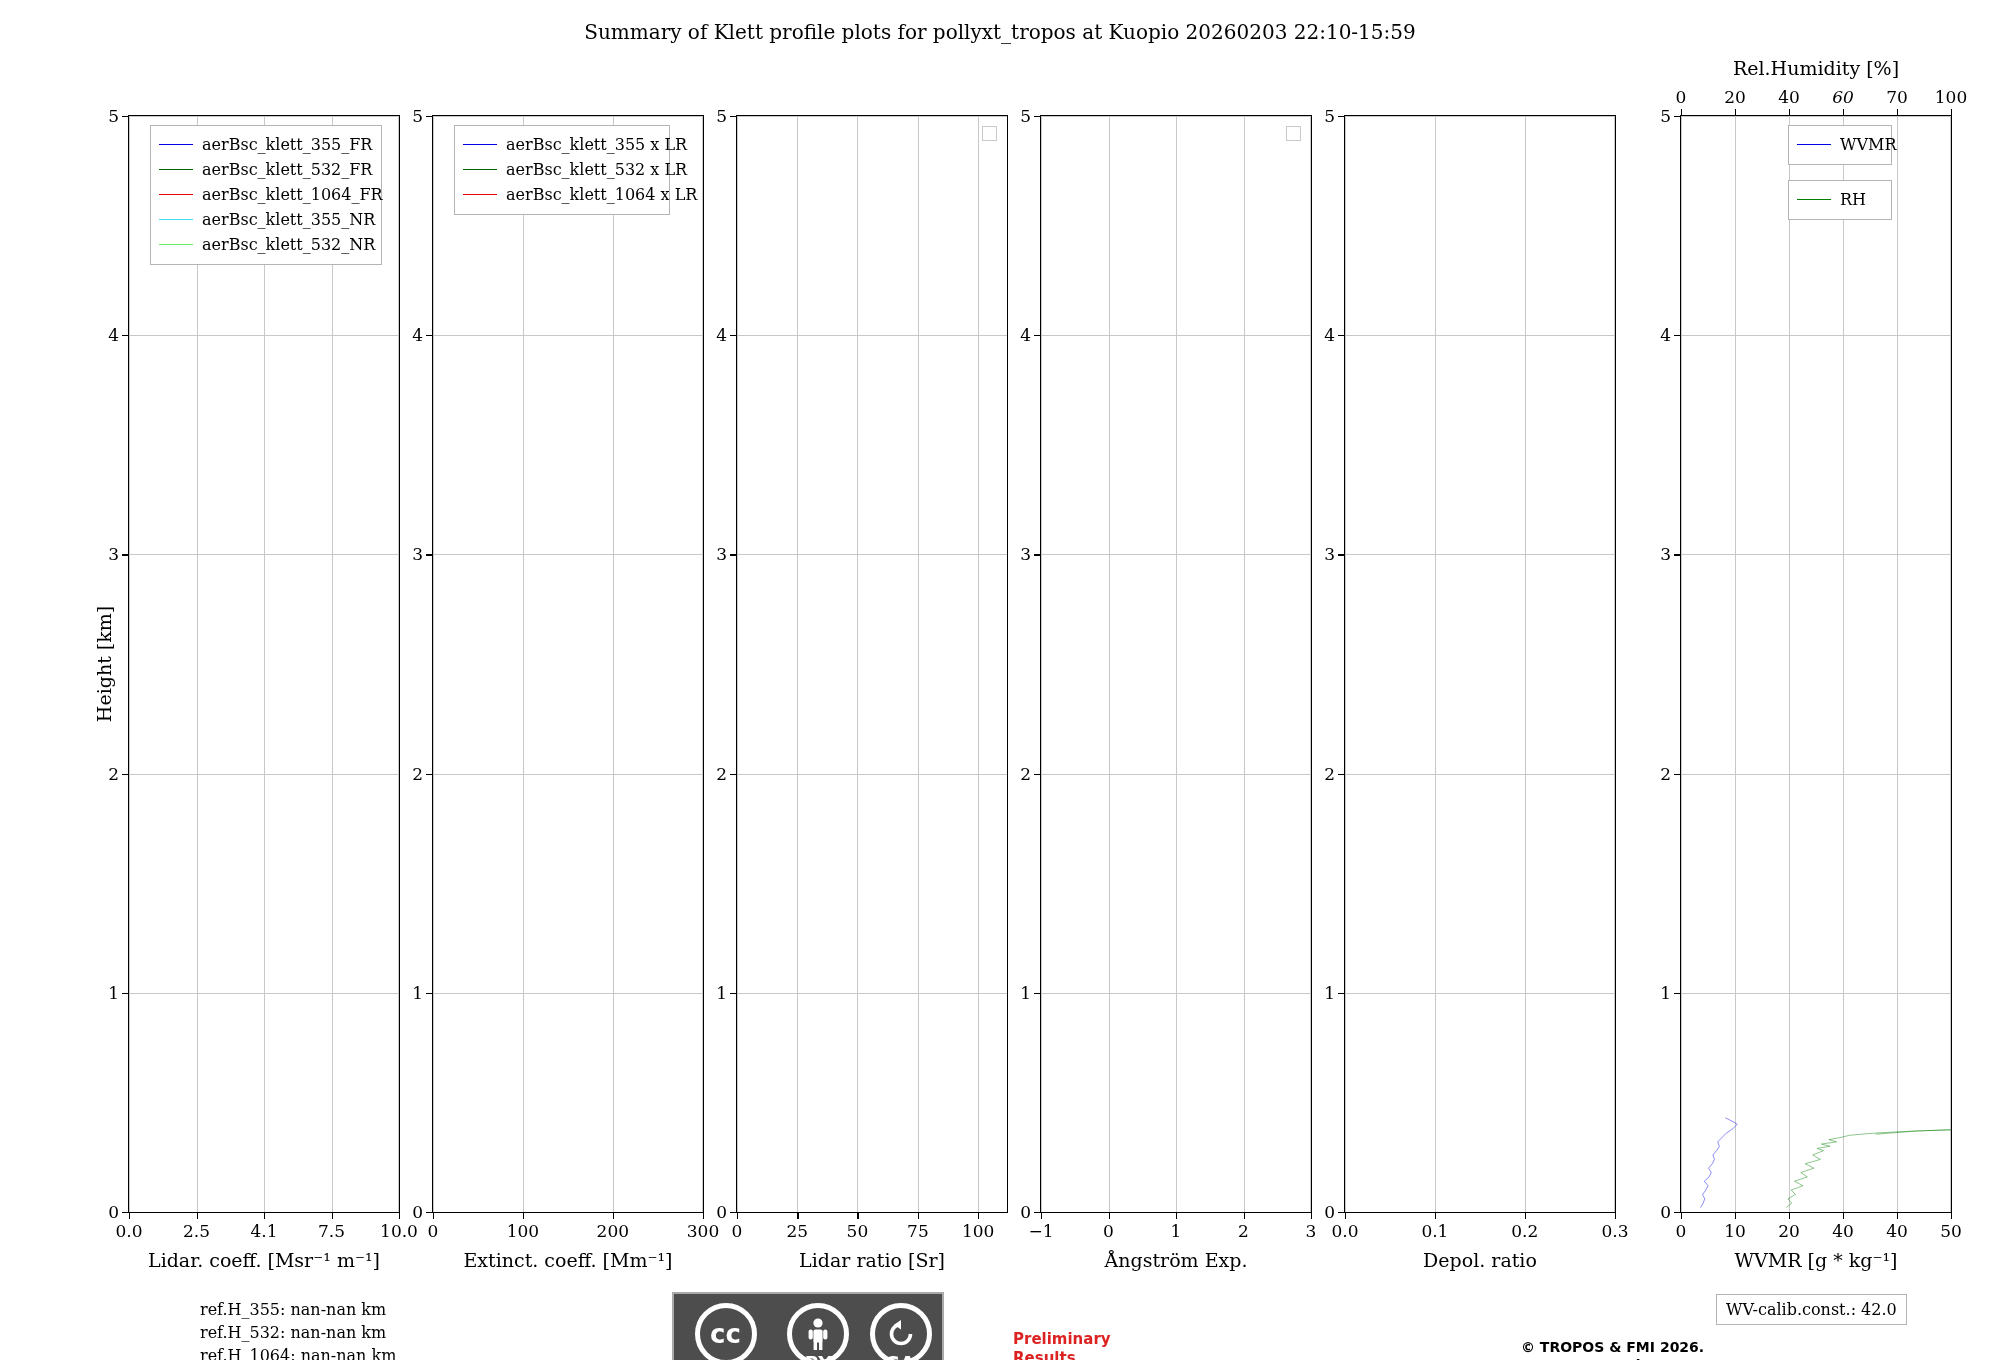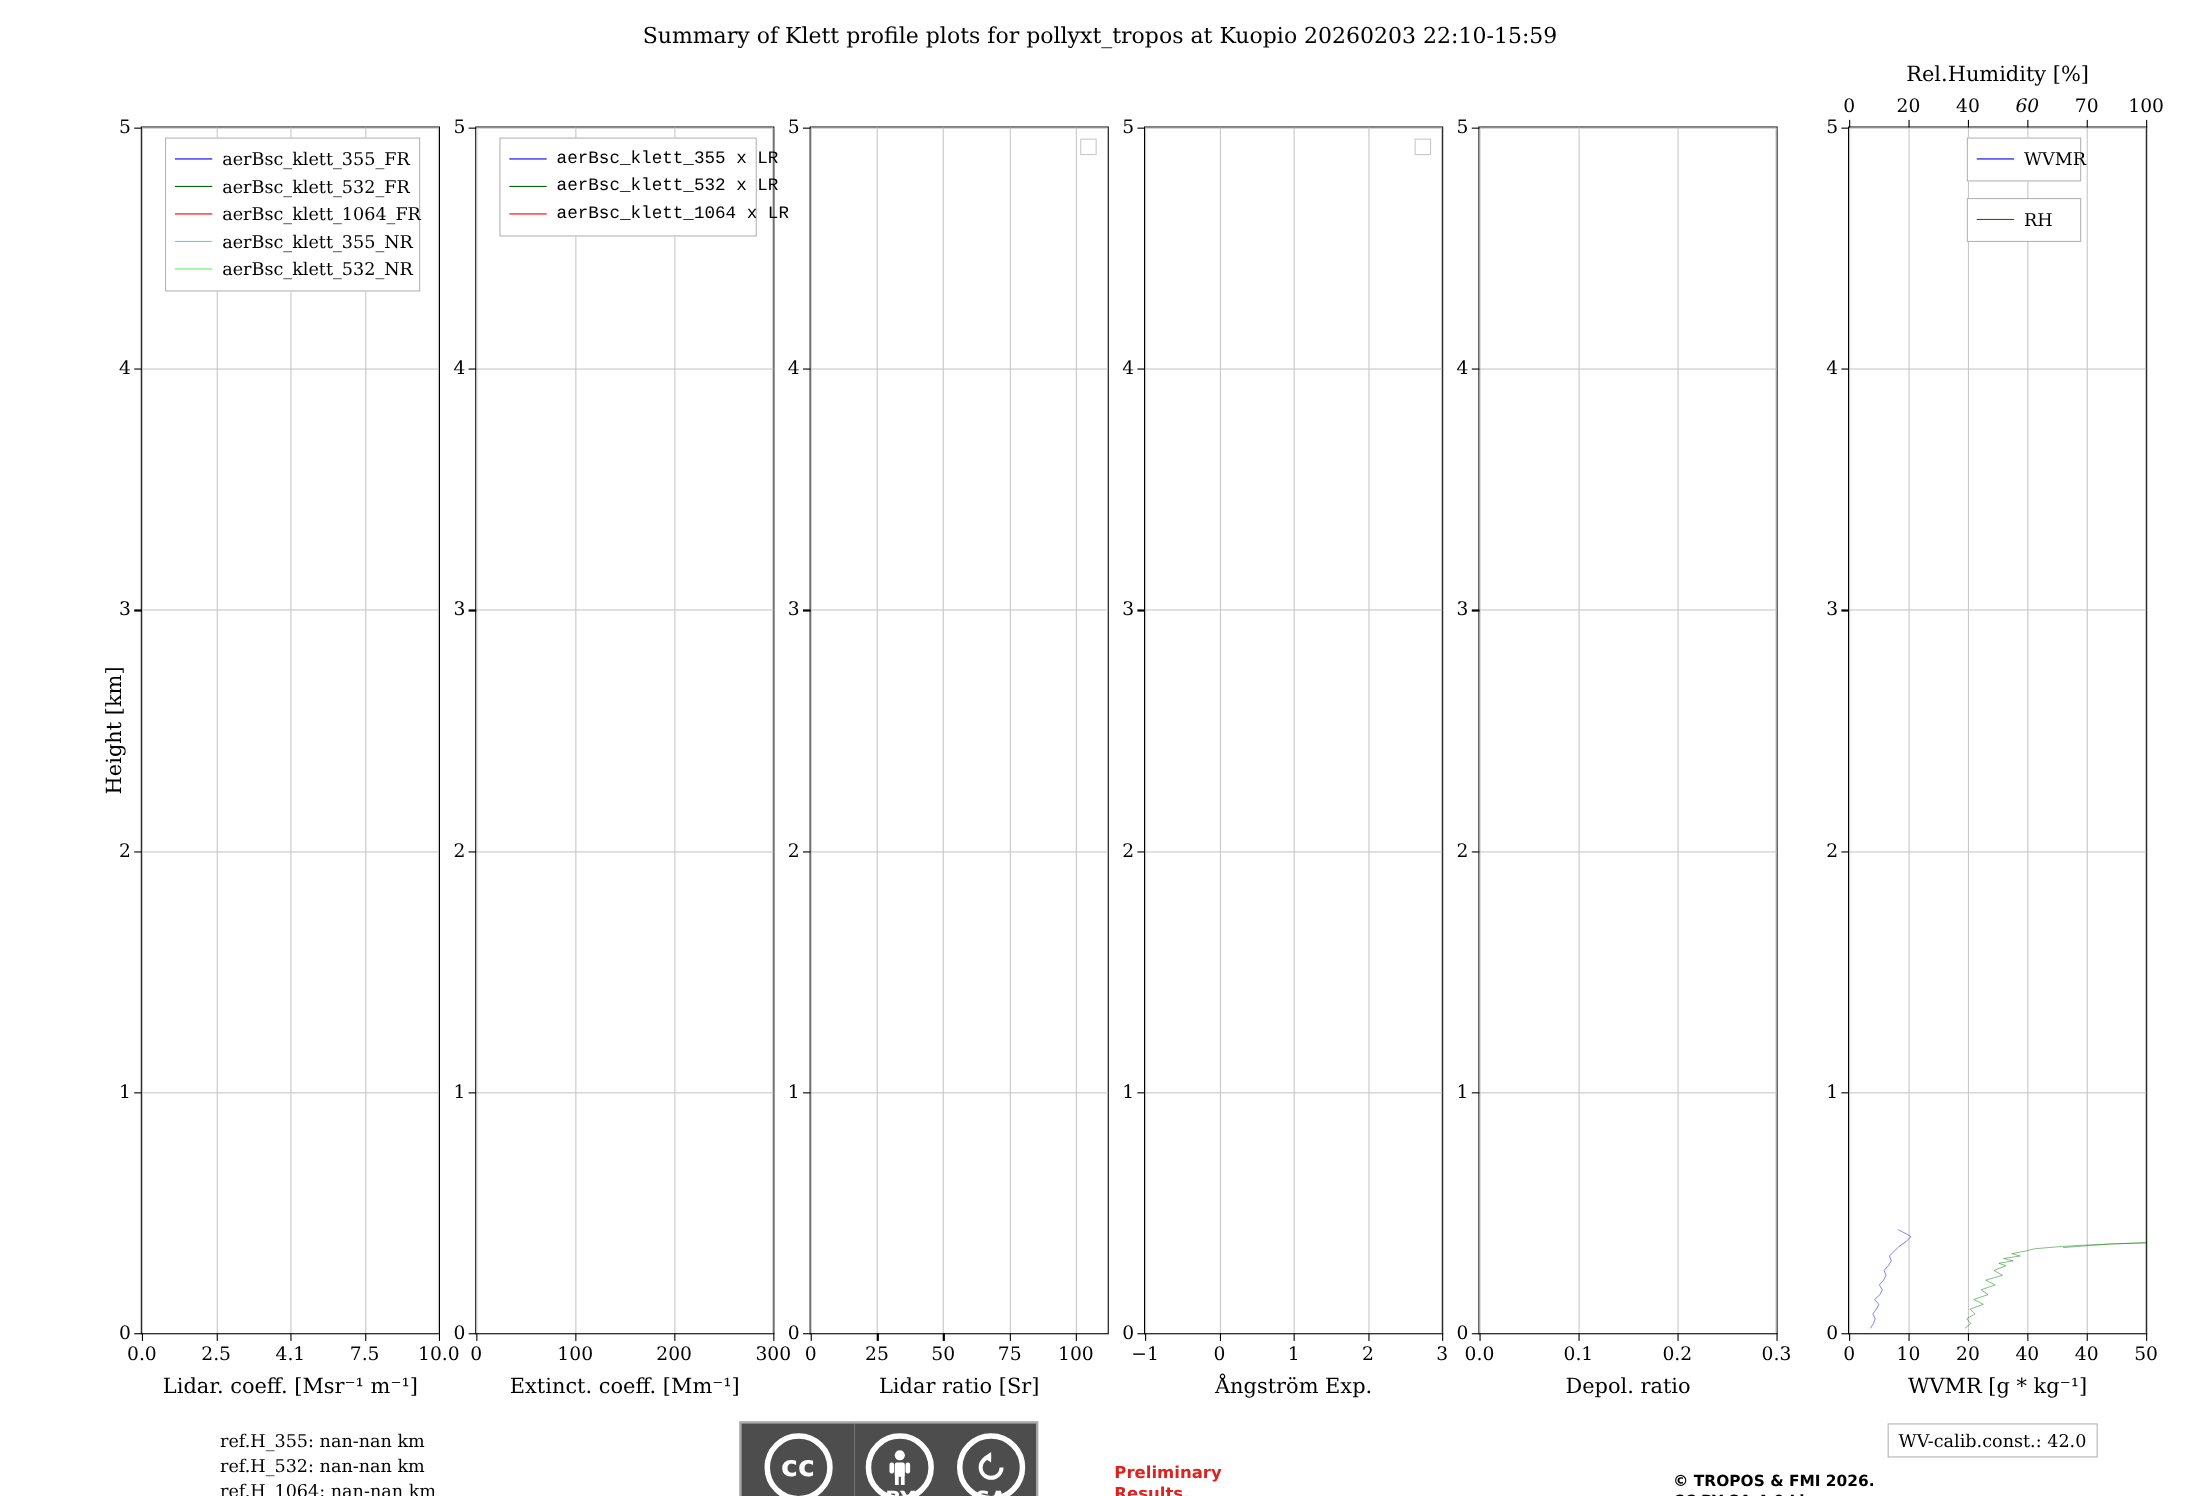--- a/index.html
+++ b/index.html
@@ -206,21 +206,21 @@
       <div class="tick-v" style="left:33.3%;"></div>
     <div class="tick-v" style="left:66.6%;"></div>
       <div class="tick-v" style="left:100%;"></div>
     <div class="xtick-label" style="left:0%;">0</div>
     <div class="xtick-label" style="left:33.3%;">100</div>
     <div class="xtick-label" style="left:66.6%;">200</div>
     <div class="xtick-label" style="left:100%;">300</div>
   </div>
   <div class="xaxis-title">Extinct. coeff. [Mm⁻¹]</div>
 
-  <div class="legend" style="left:22px;top:10px;width:234px;font-family:Liberation Mono, monospace;">
+  <div class="legend" style="left:22px;top:10px;width:216px;">
     <div class="legend-row">
         <span class="legend-swatch" style="border-top-color:#0000ee;"></span>
         <span>aerBsc_klett_355 x LR</span>
       </div>
     <div class="legend-row">
         <span class="legend-swatch" style="border-top-color:#006400;"></span>
         <span>aerBsc_klett_532 x LR</span>
       </div>
     <div class="legend-row">
         <span class="legend-swatch" style="border-top-color:#ee0000;"></span>

